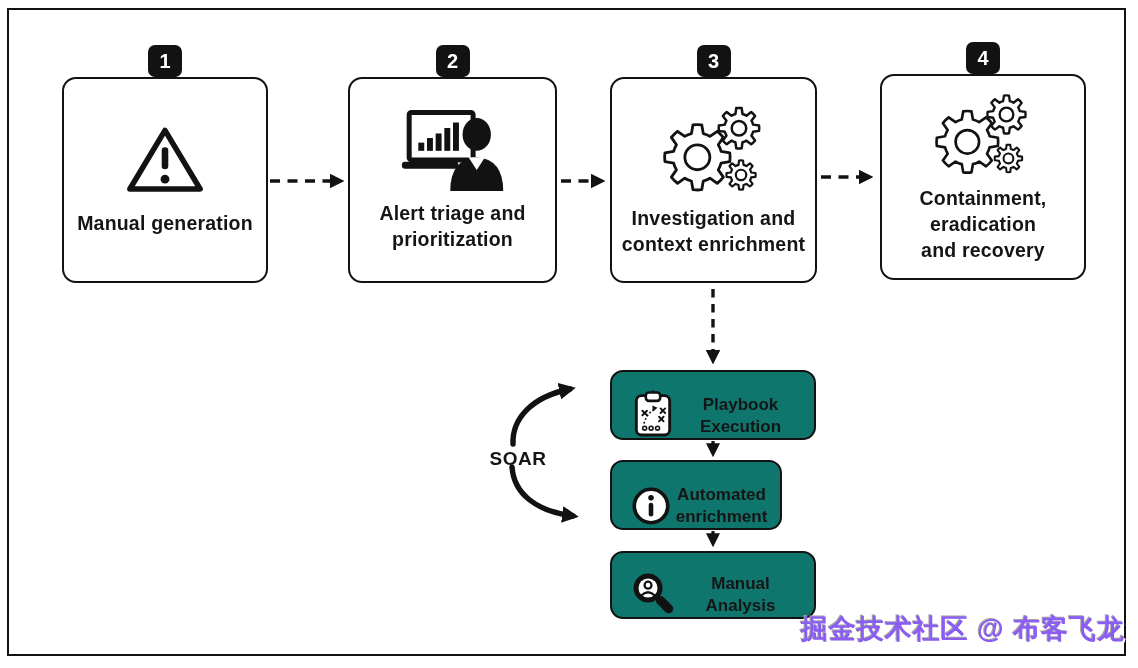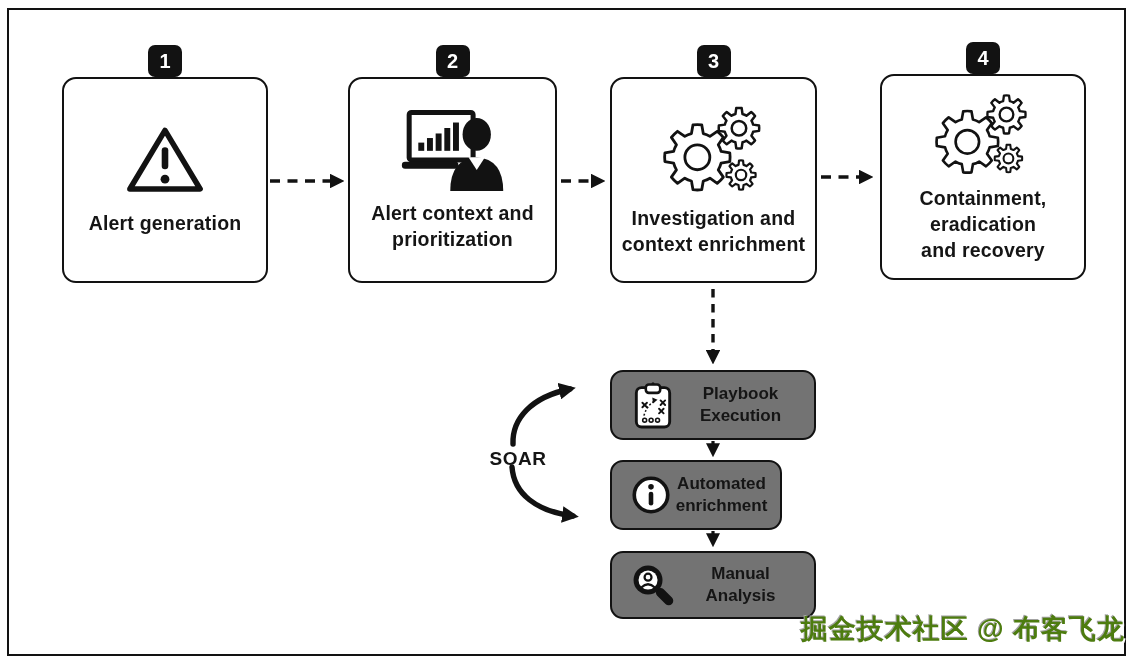--- a/index.html
+++ b/index.html
@@ -12,29 +12,29 @@
   .dashV{fill:none;stroke:#121212;stroke-width:3.4;stroke-dasharray:8.5 6.5;}
   .solidA{fill:none;stroke:#121212;stroke-width:3.2;}
   .curveA{fill:none;stroke:#121212;stroke-width:5.4;stroke-linecap:round;}
   .step{position:absolute;background:#fff;border:2.6px solid #121212;border-radius:14px;
         box-sizing:border-box;display:flex;flex-direction:column;align-items:center;justify-content:center;}
   .badge{position:absolute;top:-34px;left:50%;transform:translateX(-50%);width:34px;height:32px;
          background:#121212;color:#fff;border-radius:7px;font-weight:700;font-size:20px;
          display:flex;align-items:center;justify-content:center;}
   .step .ic{display:flex;margin-bottom:12px;}
   .step .label{text-align:center;font-size:19.5px;font-weight:600;line-height:1.32;letter-spacing:.2px;}
-  .sub{position:absolute;background:#737373;border:2.5px solid #121212;border-radius:13px;
-       box-sizing:border-box;display:flex;align-items:center;}
+  .sub{position:absolute;background:#0f766e;border:2.5px solid #121212;border-radius:13px;
+       box-sizing:border-box;display:flex;align-items:flex-end;}
   .sub .ic{flex:0 0 auto;margin-left:17px;display:flex;}
   .sub .label{flex:1;text-align:center;font-size:17px;font-weight:600;line-height:1.3;padding-right:10px;}
   .sub .label span{display:inline-block;max-width:112px;}
   .soar{position:absolute;left:486px;top:441px;width:64px;text-align:center;
         font-size:19px;font-weight:700;letter-spacing:.5px;margin-top:7px;}
   .wm{position:absolute;right:13px;top:611px;font-size:27px;font-weight:700;letter-spacing:1px;
-      color:#4d7c0f;text-shadow:-1px -1px 0 #a3a3a3,1.5px 1.5px 0 #ffffff;
+      color:#8b5cf6;text-shadow:-1px -1px 0 #a3a3a3,1.5px 1.5px 0 #ffffff;
       font-family:"Liberation Sans",sans-serif;}
   .stroke{fill:#fff;stroke:#121212;}
   .inkfill{fill:#121212;stroke:none;}
   .gp{fill:#fff;stroke:#121212;stroke-width:2.7;stroke-linejoin:round;}
   .gc{fill:#fff;stroke:#121212;}
 </style>
 </head>
 <body>
 
 <div class="canvas">
@@ -64,40 +64,40 @@
 
   <div class="step" style="left:62px;top:77px;width:206px;height:206px;">
     <div class="badge">1</div>
     <div class="ic" style="margin-bottom:16px;">
       <svg width="82" height="72" viewBox="0 0 112 98">
         <path class="stroke" d="M56 10 L104 90 L8 90 Z" stroke-width="7.5" stroke-linejoin="round"></path>
         <rect class="inkfill" x="51.5" y="33" width="9" height="30" rx="4.5"></rect>
         <circle class="inkfill" cx="56" cy="76.5" r="6"></circle>
       </svg>
     </div>
-    <div class="label" style="width:190px;">Alert generation</div>
+    <div class="label" style="width:190px;">Manual generation</div>
   </div>
 
   <div class="step" style="left:348px;top:77px;width:209px;height:206px;">
     <div class="badge">2</div>
     <div class="ic" style="margin-bottom:10px;">
       <svg width="106" height="84" viewBox="0 0 116 92">
         <rect class="stroke" x="10" y="6" width="70" height="52" rx="2.5" stroke-width="5.5"></rect>
         <rect class="inkfill" x="20" y="39" width="6.5" height="9"></rect>
         <rect class="inkfill" x="29.5" y="34" width="6.5" height="14"></rect>
         <rect class="inkfill" x="39" y="29" width="6.5" height="19"></rect>
         <rect class="inkfill" x="48.5" y="23" width="6.5" height="25"></rect>
         <rect class="inkfill" x="58" y="17" width="6.5" height="31"></rect>
         <rect class="inkfill" x="2" y="60" width="62" height="7.5" rx="3.5"></rect>
         <ellipse class="inkfill" cx="84" cy="30" rx="15.5" ry="18"></ellipse>
         <path class="inkfill" d="M55 92 Q55 57 84 55 Q113 57 113 92 Z"></path>
         <path d="M75 55 L84 69 L93 55 Z" fill="#fff"></path>
       </svg>
     </div>
-    <div class="label" style="width:180px;">Alert context and prioritization</div>
+    <div class="label" style="width:180px;">Alert triage and prioritization</div>
   </div>
 
   <div class="step" style="left:610px;top:77px;width:207px;height:206px;">
     <div class="badge">3</div>
     <div class="ic" style="margin-bottom:8px;">
       <svg width="104" height="96" viewBox="0 0 100 92">
         <path class="gp" d="M 56.8 47.3 L 65.2 48.8 A 31.5 31.5 0 0 1 65.2 57.2 L 56.8 58.7 A 23.5 23.5 0 0 1 54.1 65.1 L 59.0 72.1 A 31.5 31.5 0 0 1 53.1 78.0 L 46.1 73.1 A 23.5 23.5 0 0 1 39.7 75.8 L 38.2 84.2 A 31.5 31.5 0 0 1 29.8 84.2 L 28.3 75.8 A 23.5 23.5 0 0 1 21.9 73.1 L 14.9 78.0 A 31.5 31.5 0 0 1 9.0 72.1 L 13.9 65.1 A 23.5 23.5 0 0 1 11.2 58.7 L 2.8 57.2 A 31.5 31.5 0 0 1 2.8 48.8 L 11.2 47.3 A 23.5 23.5 0 0 1 13.9 40.9 L 9.0 33.9 A 31.5 31.5 0 0 1 14.9 28.0 L 21.9 32.9 A 23.5 23.5 0 0 1 28.3 30.2 L 29.8 21.8 A 31.5 31.5 0 0 1 38.2 21.8 L 39.7 30.2 A 23.5 23.5 0 0 1 46.1 32.9 L 53.1 28.0 A 31.5 31.5 0 0 1 59.0 33.9 L 54.1 40.9 A 23.5 23.5 0 0 1 56.8 47.3 Z"></path>
           <circle class="gc" cx="34" cy="53" r="12" stroke-width="2.7"></circle>
         <path class="gp" style="stroke-width:2.4;" d="M 87.6 21.6 L 93.3 22.4 A 19.5 19.5 0 0 1 93.3 27.6 L 87.6 28.4 A 14 14 0 0 1 86.0 32.2 L 89.5 36.8 A 19.5 19.5 0 0 1 85.8 40.5 L 81.2 37.0 A 14 14 0 0 1 77.4 38.6 L 76.6 44.3 A 19.5 19.5 0 0 1 71.4 44.3 L 70.6 38.6 A 14 14 0 0 1 66.8 37.0 L 62.2 40.5 A 19.5 19.5 0 0 1 58.5 36.8 L 62.0 32.2 A 14 14 0 0 1 60.4 28.4 L 54.7 27.6 A 19.5 19.5 0 0 1 54.7 22.4 L 60.4 21.6 A 14 14 0 0 1 62.0 17.8 L 58.5 13.2 A 19.5 19.5 0 0 1 62.2 9.5 L 66.8 13.0 A 14 14 0 0 1 70.6 11.4 L 71.4 5.7 A 19.5 19.5 0 0 1 76.6 5.7 L 77.4 11.4 A 14 14 0 0 1 81.2 13.0 L 85.8 9.5 A 19.5 19.5 0 0 1 89.5 13.2 L 86.0 17.8 A 14 14 0 0 1 87.6 21.6 Z"></path>
           <circle class="gc" cx="74" cy="25" r="7" stroke-width="2.4"></circle>

